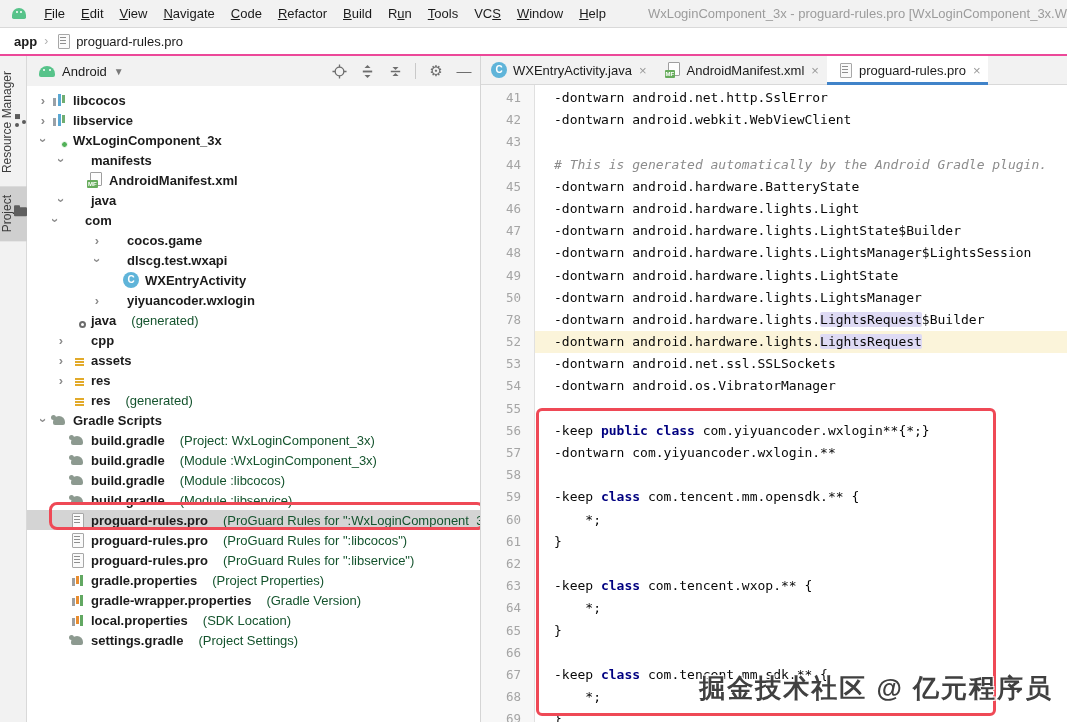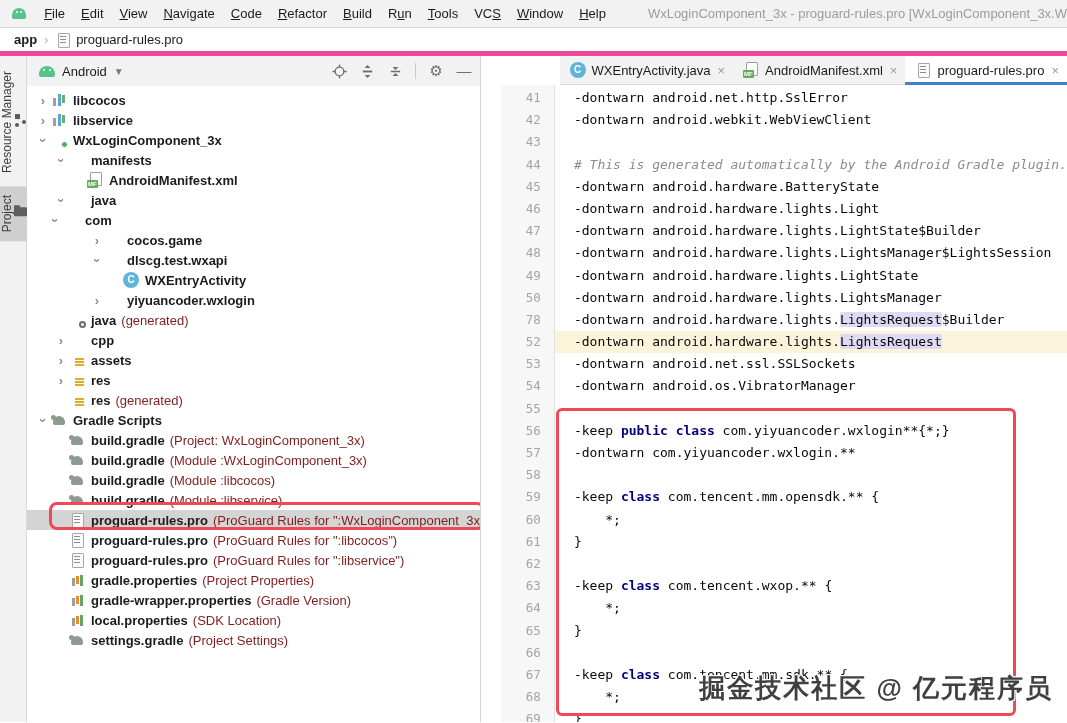--- a/index.html
+++ b/index.html
@@ -13,21 +13,21 @@
   .android-head { width:16px; height:11px; background:#57c38a; border-radius:8px 8px 2px 2px;
     position:relative; margin:0 10px 0 2px; }
   .android-head::before, .android-head::after { content:""; position:absolute; top:3px;
     width:2px; height:2px; border-radius:50%; background:#fff; }
   .android-head::before { left:4px; } .android-head::after { right:4px; }
   .menu-item { padding:4px 8px; cursor:default; }
   .menu-item u { text-decoration:underline; }
   .win-title { color:#9c9c9c; font-size:13px; margin-left:34px; white-space:nowrap; overflow:hidden; }
 
   
-  .crumbs { height:28px; background:#fff; border-bottom:5px solid #ec4899;
+  .crumbs { height:28px; background:#fff; border-bottom:2px solid #ec4899;
     display:flex; align-items:center; padding-left:14px; font-size:13px; color:#1b1b1b; }
   .crumb-root { font-weight:bold; }
   .crumb-sep { color:#b0b0b0; margin:0 7px; font-size:12px; }
   .crumbs .ic { margin-right:5px; }
 
   
   .main { display:flex; height:666px; }
 
   
   .stripe { width:27px; background:#f2f2f2; border-right:1px solid #d9d9d9;
@@ -60,21 +60,21 @@
     color:#6e6e6e; font-size:15px; line-height:16px; }
   .vdiv { width:1px; height:16px; background:#c9c9c9; }
 
   .tree { position:relative; flex:1; font-size:13px; color:#1b1b1b; padding-top:4px; overflow:hidden; }
   .row { height:20px; display:flex; align-items:center; white-space:nowrap; }
   .row.sel { background:var(--sel,#d4d4d4); }
   .chev { width:16px; flex:none; text-align:center; color:#8c8c8c; font-size:13px; font-weight:bold; }
   .chev.down { transform:rotate(90deg); }
   .row .label { margin-left:0;font-weight:bold; }
   .row .label.b { font-weight:bold; }
-  .row .suffix { color:#7f1d1d; margin-left:5px; }
+  .row .suffix { color:#14532d; margin-left:15px; }
   .tree-red-box { position:absolute; left:22px; top:416px; width:436px; height:28px;
     border:3px solid var(--red,#ef4956); border-radius:8px; pointer-events:none; }
 
   
   .ic { width:16px; height:16px; position:relative; display:inline-block; flex:none; margin-right:6px; }
   .ic i { position:absolute; }
   .ic.folder-blue { --fc:#7ea7cc; }
   .ic.folder-gray { --fc:#a2a9b0; }
   .ic.module { --fc:#93a9bc; }
   .ic.module i { right:-1px; bottom:0; width:7px; height:7px; border-radius:50%;
@@ -104,21 +104,21 @@
   .ic.gradle::before { content:""; position:absolute; left:2px; top:4px; width:12px; height:9px;
     background:#8d9a90; border-radius:6px 6px 2px 2px; }
   .ic.gradle::after { content:""; position:absolute; left:0; top:3px; width:5px; height:5px;
     background:#8d9a90; border-radius:50%; }
   .ic.props::before { content:""; position:absolute; left:3px; bottom:2px; width:3px; height:8px;
     background:#9e9e9e; box-shadow:4px -2px 0 #e98c2f; }
   .ic.props::after { content:""; position:absolute; left:11px; bottom:2px; width:3px; height:11px;
     background:#62a862; }
 
   
-  .editor { flex:1; display:flex; flex-direction:column; background:#fff; min-width:0;align-items:flex-end; }
+  .editor { flex:1; display:flex; flex-direction:column; background:#fff; min-width:0; }
   .tabbar { height:29px; background:#f2f2f2; border-bottom:1px solid #d9d9d9;
     display:flex; align-items:stretch; flex:none; }
   .tab { display:flex; align-items:center; padding:0 8px 0 10px; font-size:13px; color:#1b1b1b;
     position:relative; cursor:default; }
   .tab.active { background:#fff; }
   .tab.active::after { content:""; position:absolute; left:0; right:0; bottom:-1px; height:3px;
     background:var(--tabline,#4083c9); }
   .tab .close { color:#9a9a9a; margin-left:7px; font-size:13px; }
   .editor-body { position:relative; flex:1; display:flex; font-family:"DejaVu Sans Mono",monospace;
     font-size:13px; overflow:hidden; }

